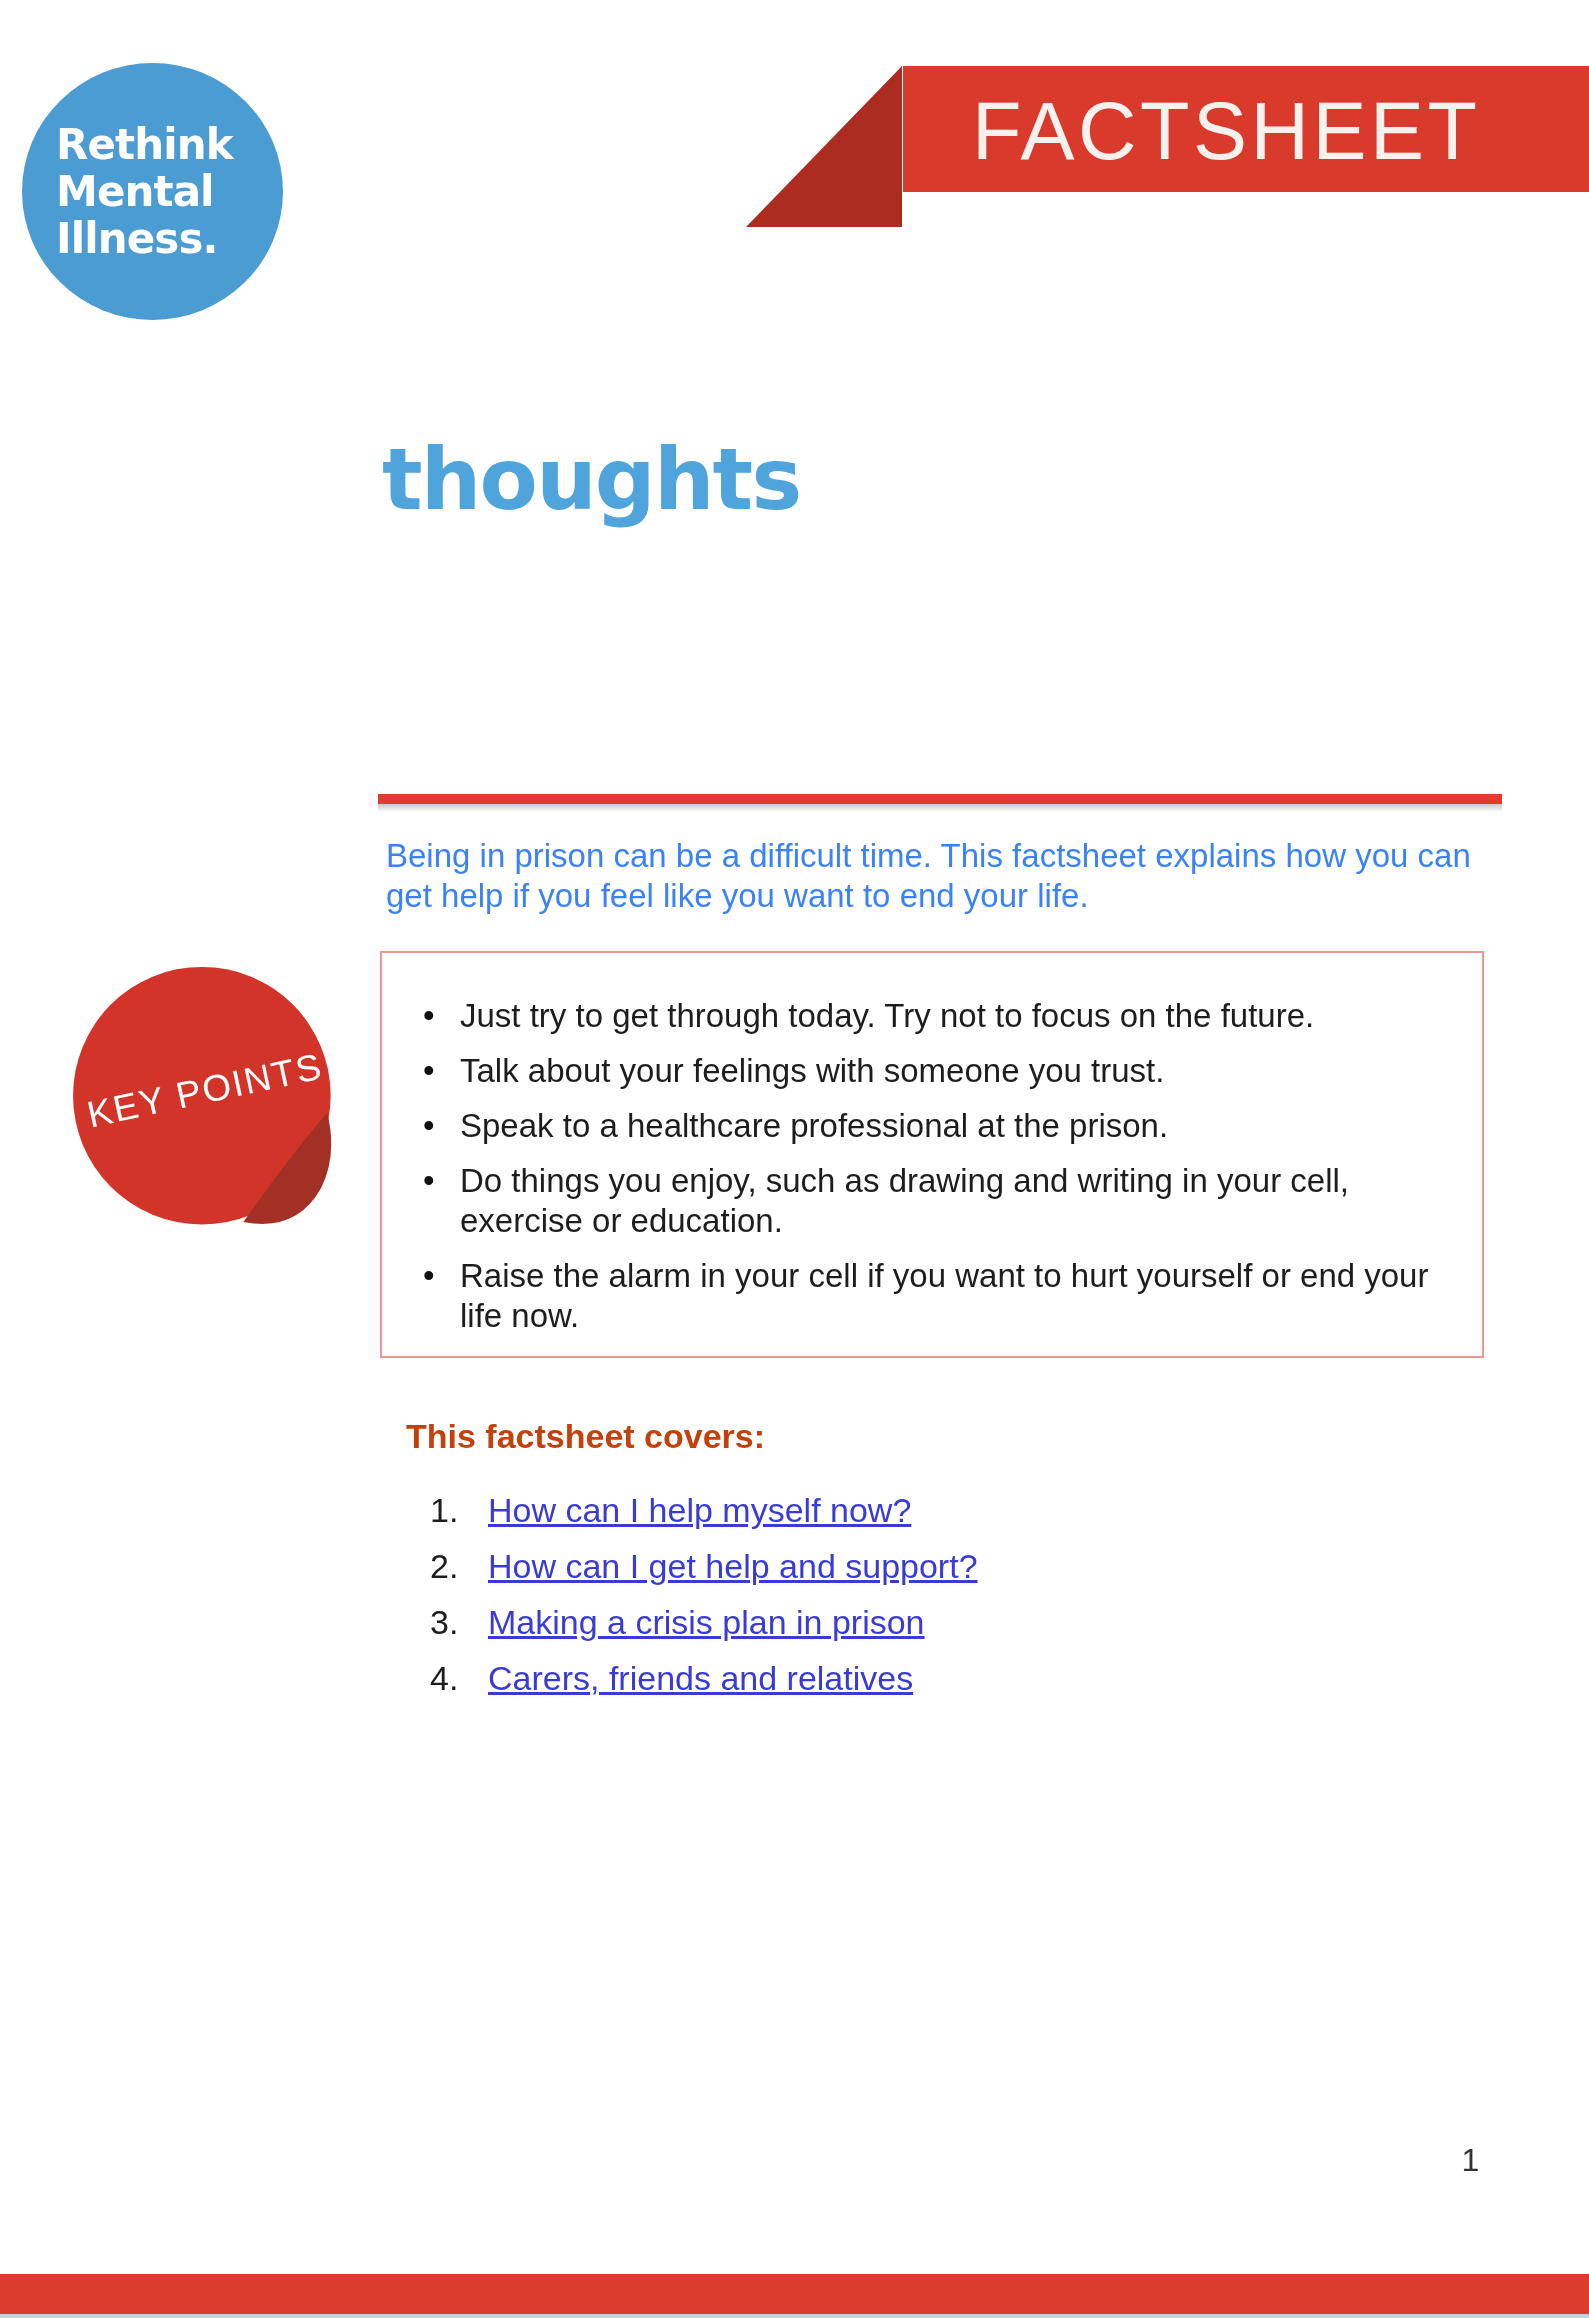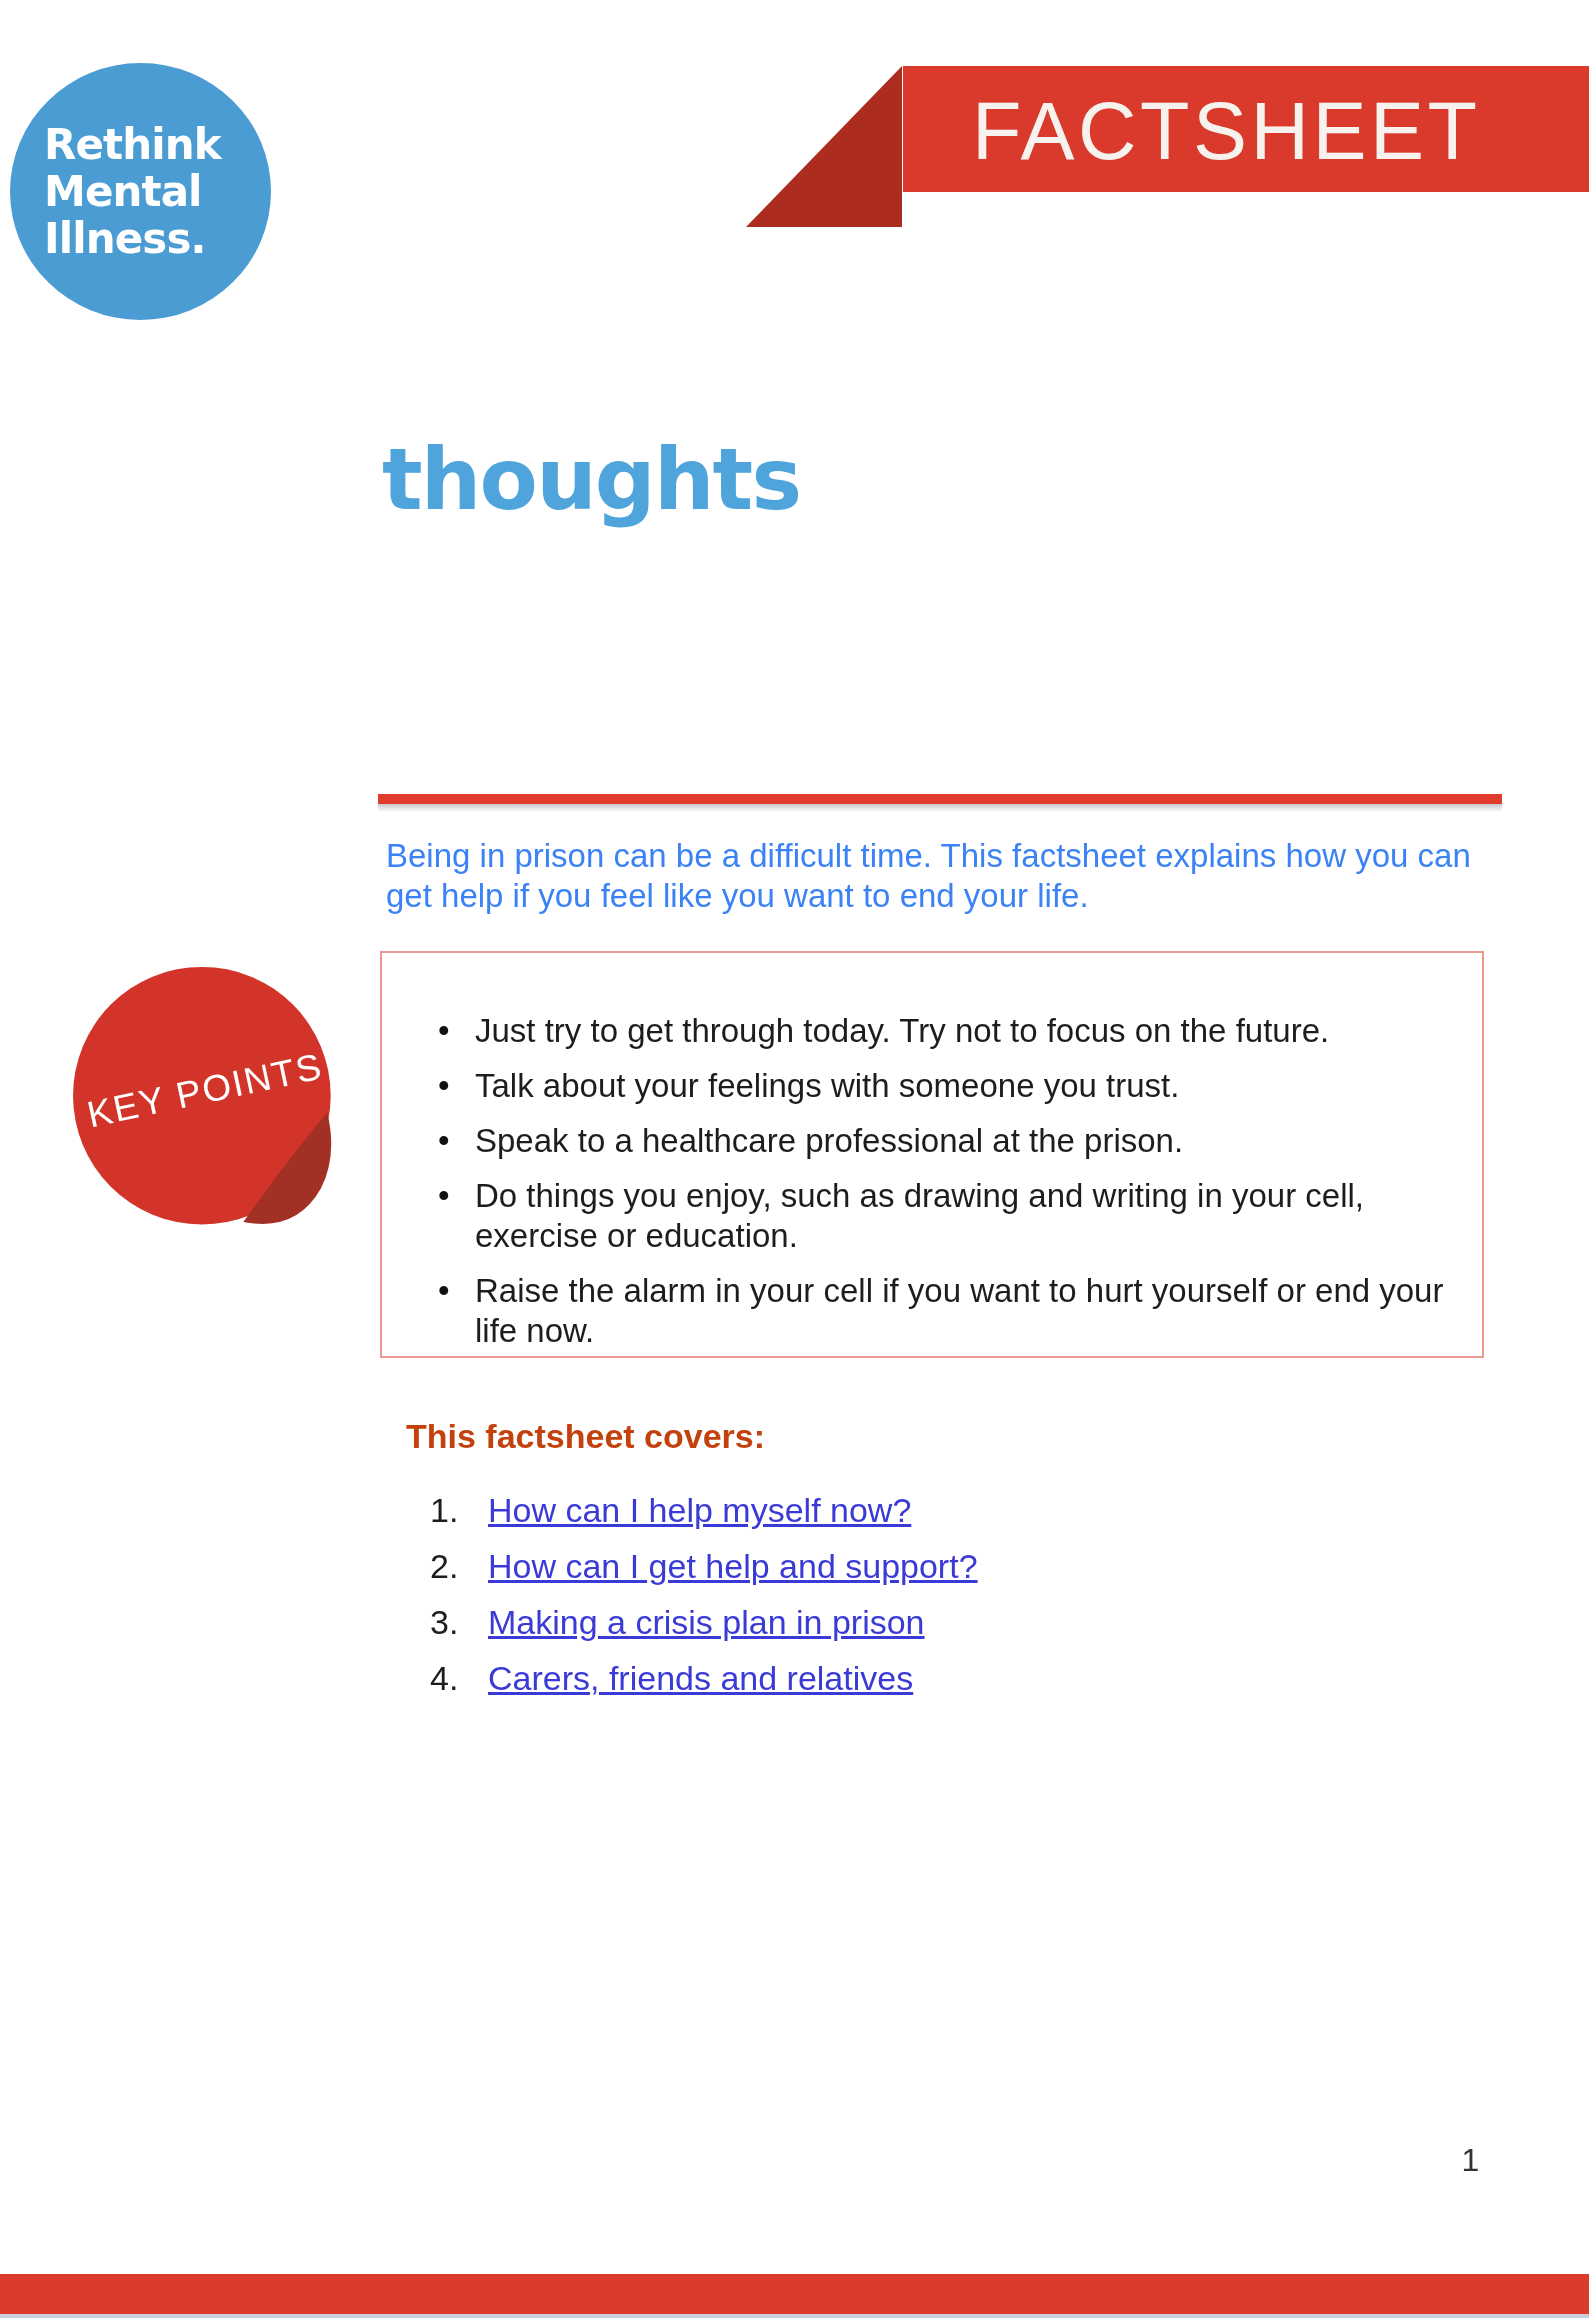--- a/index.html
+++ b/index.html
@@ -2,21 +2,21 @@
 <html style="font-size:14px"><head>
 <meta charset="utf-8">
 <style>
   html,body { margin:0; padding:0; background:#ffffff; }
   .page {
     position:relative; width:1590px; height:2319px; background:#ffffff;
     overflow:hidden; font-family:"Liberation Sans", sans-serif; color:#1d1d1d;
   }
   
   .logo {
-    position:absolute; left:10px; top:63px; width:261px; height:257px;
+    position:absolute; left:22px; top:63px; width:261px; height:257px;
     background:#4a9cd3; border-radius:50%;
     display:flex; align-items:center;
   }
   .logo-text {
     margin-left:34px; color:#ffffff;
     font-family:"DejaVu Sans", sans-serif; font-weight:bold;
     font-size:42px; line-height:47px; letter-spacing:-0.9px;
   }
   
   .band {
@@ -63,21 +63,21 @@
   .badge-label {
     position:absolute; left:-3.5px; top:104px; width:272px; text-align:center;
     transform:rotate(-12deg);
     color:#ffffff; font-size:37px; letter-spacing:1.8px; white-space:nowrap;
   }
   
   .kp-box {
     position:absolute; left:380px; top:951px; width:1104px; height:407px;
     border:2.6px solid #ec9790; box-sizing:border-box; background:#ffffff;
   }
-  .kp-box ul { margin:17px; padding:41px 0 0 76px; list-style:none; }
+  .kp-box ul { margin:2px; padding:41px 0 0 76px; list-style:none; }
   .kp-box li {
     position:relative; font-size:33px; line-height:40px; margin-bottom:15px;
     color:#1d1d1d; max-width:980px;
   }
   .kp-box li::before {
     content:"\2022"; position:absolute; left:-37px; top:0; color:#111111;
   }
   
   .covers-heading {
     position:absolute; left:406px; top:1417px;

